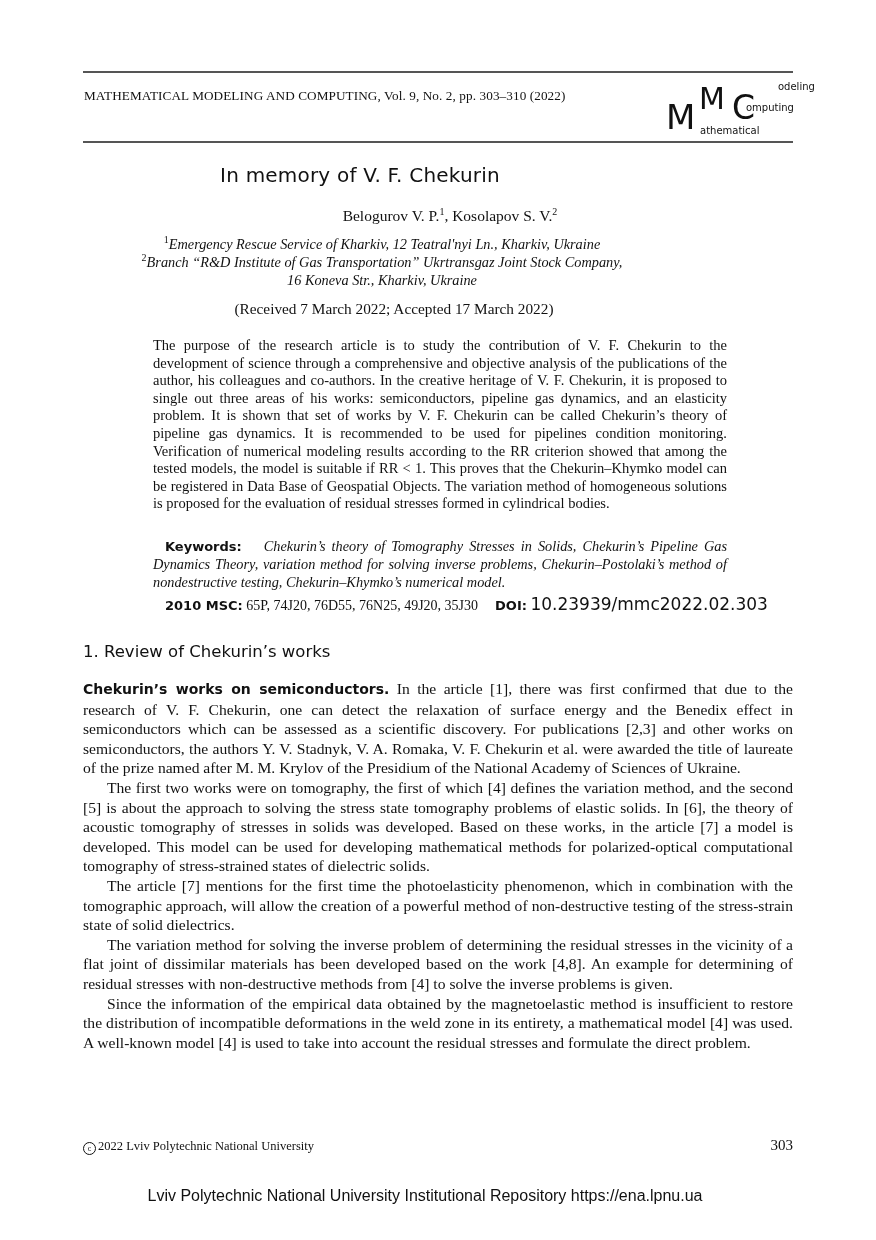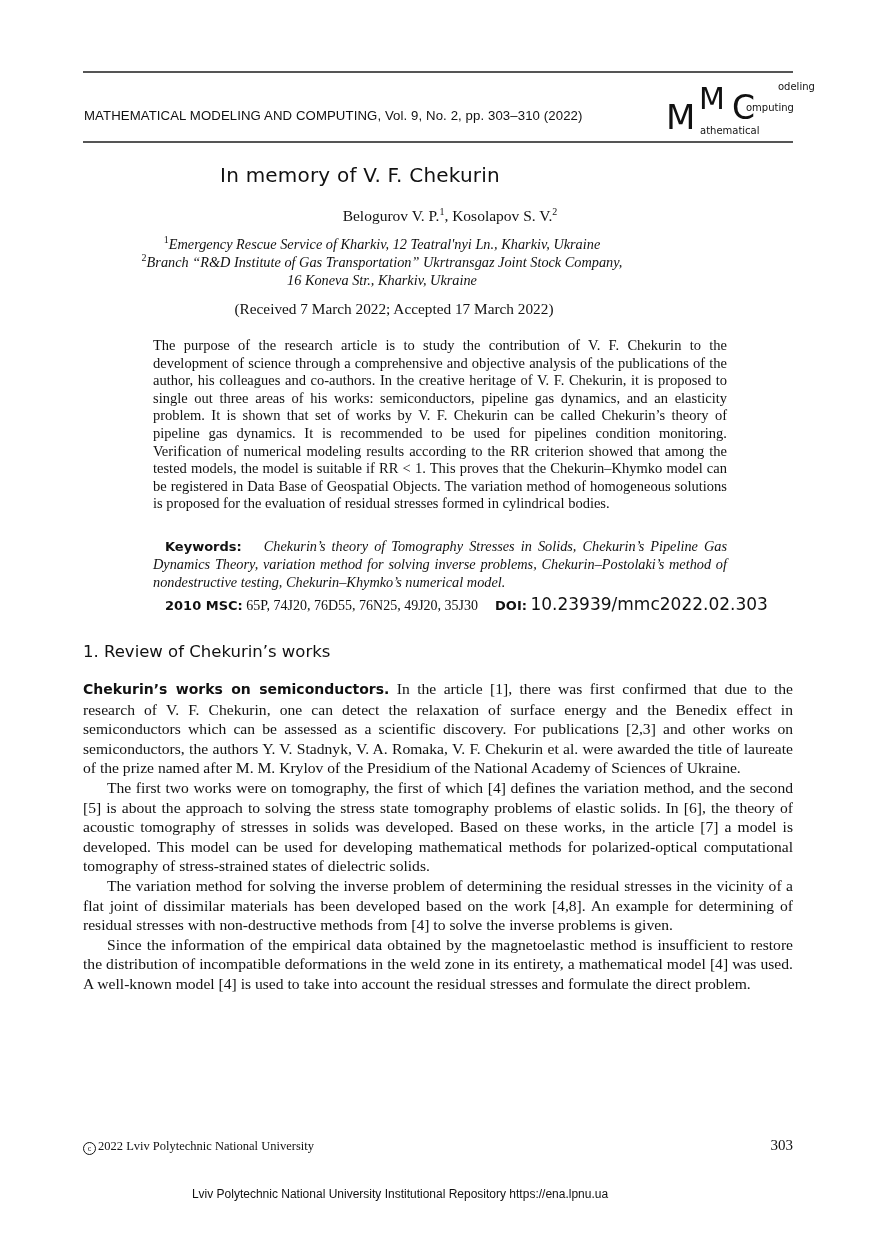--- a/index.html
+++ b/index.html
@@ -1,19 +1,19 @@
 <!DOCTYPE html>
 <html><head>
 <meta charset="utf-8">
 <style>
   html, body { margin:0; padding:0; background:#ffffff; }
   body { width:876px; height:1240px; position:relative; overflow:hidden; color:#111; font-family:"DejaVu Serif", serif; }
   .abs { position:absolute; }
   .rule { position:absolute; left:83px; width:710px; height:2px; background:#555; }
-  .header-journal { left:84px; top:108px; font-size:13.2px; letter-spacing:0.1px; font-family:Liberation Sans, sans-serif; font-stretch:condensed; color:#111; white-space:nowrap; }
+  .header-journal { left:84px; top:88px; font-size:13.2px; letter-spacing:0.1px; font-family:Liberation Serif, serif; font-stretch:condensed; color:#111; white-space:nowrap; }
   .logo { left:660px; top:78px; width:140px; height:62px; font-family:"DejaVu Sans", sans-serif; }
   .logo .bigM1 { position:absolute; left:6px; top:22px; font-size:34px; line-height:34px; }
   .logo .bigM2 { position:absolute; left:39px; top:6px; font-size:30px; line-height:30px; }
   .logo .bigC { position:absolute; left:72px; top:13px; font-size:33px; line-height:33px; }
   .logo .small { position:absolute; font-size:10px; line-height:10px; }
   .title { left:0; width:720px; top:163px; text-align:center; font-family:"DejaVu Sans", sans-serif; font-size:20px; font-weight:normal; letter-spacing:0.2px; }
   .authors { left:12px; width:876px; top:207px; text-align:center; font-family:"Liberation Serif", serif; font-size:15.5px; }
   .affil { left:0; width:764px; text-align:center; font-family:"Liberation Serif", serif; font-style:italic; font-size:14.3px; }
   .received { left:0; width:788px; top:300px; text-align:center; font-family:"Liberation Serif", serif; font-size:15.3px; }
   sup { font-size:10px; vertical-align:6px; line-height:0; font-style:normal; }
@@ -24,21 +24,21 @@
   .msc { left:165px; width:565px; top:594px; font-family:"Liberation Serif", serif; font-size:14px; white-space:nowrap; }
   .msc .lab { font-family:"DejaVu Sans", sans-serif; font-weight:bold; font-size:13px; }
   .msc .doi-val { font-family:"DejaVu Sans", sans-serif; font-size:17px; }
   .section { left:83px; top:642px; font-family:"DejaVu Sans", sans-serif; font-size:16.5px; }
   .body-text { left:83px; width:710px; top:679px; font-family:"Liberation Serif", serif; font-size:15.6px; line-height:19.6px; text-align:justify; }
   .body-text p { margin:0; text-indent:24px; }
   .body-text p.first { text-indent:0; }
   .para-head { font-family:"DejaVu Sans", sans-serif; font-weight:bold; font-size:14px; }
   .footer-copy { left:83px; top:1139px; font-family:"Liberation Serif", serif; font-size:12.5px; }
   .footer-page { right:83px; top:1137px; font-family:"Liberation Serif", serif; font-size:15px; }
-  .repo { left:0; width:800px; top:1187px; text-align:center; font-family:"Liberation Sans", sans-serif; font-size:12px; }
+  .repo { left:0; width:800px; top:1187px; text-align:center; font-family:"Liberation Sans", sans-serif; font-size:16px;padding-left:25px; }
   .copy-sym { display:inline-block; width:11px; height:11px; border:1px solid #111; border-radius:50%; font-size:8px; line-height:11px; text-align:center; vertical-align:-1px; margin-right:2px; }
 </style>
 </head>
 <body>
 
 <div class="rule" style="top:71px;"></div>
 <div class="abs header-journal">MATHEMATICAL MODELING AND COMPUTING,  Vol. 9, No. 2, pp. 303–310 (2022)</div>
 
 <div class="abs logo">
   <span class="bigM1">M</span>
@@ -82,20 +82,21 @@
   <span style="display:inline-block; width:10px;"></span>
   <span class="lab">DOI:</span>
   <span class="doi-val">10.23939/mmc2022.02.303</span>
 </div>
 
 <div class="abs section">1.  Review of Chekurin’s works</div>
 
 <div class="abs body-text">
   <p class="first"><span class="para-head">Chekurin’s works on semiconductors.</span><span> In the article [1], there was first confirmed that due to the research of V. F. Chekurin, one can detect the relaxation of surface energy and the Benedix effect in semiconductors which can be assessed as a scientific discovery. For publications [2,3] and other works on semiconductors, the authors Y. V. Stadnyk, V. A. Romaka, V. F. Chekurin et al. were awarded the title of laureate of the prize named after M. M. Krylov of the Presidium of the National Academy of Sciences of Ukraine.</span></p>
   <p>The first two works were on tomography, the first of which [4] defines the variation method, and the second [5] is about the approach to solving the stress state tomography problems of elastic solids. In [6], the theory of acoustic tomography of stresses in solids was developed. Based on these works, in the article [7] a model is developed. This model can be used for developing mathematical methods for polarized-optical computational tomography of stress-strained states of dielectric solids.</p>
+  <p>The article [7] mentions for the first time the photoelasticity phenomenon, which in combination with the tomographic approach, will allow the creation of a powerful method of non-destructive testing of the stress-strain state of solid dielectrics.</p>
   <p>The variation method for solving the inverse problem of determining the residual stresses in the vicinity of a flat joint of dissimilar materials has been developed based on the work [4,8]. An example for determining of residual stresses with non-destructive methods from [4] to solve the inverse problems is given.</p>
   <p>Since the information of the empirical data obtained by the magnetoelastic method is insufficient to restore the distribution of incompatible deformations in the weld zone in its entirety, a mathematical model [4] was used.  A well-known model [4] is used to take into account the residual stresses and formulate the direct problem.</p>
 </div>
 
 <div class="abs footer-copy">
   <span class="copy-sym">c</span><span>2022 Lviv Polytechnic National University</span>
 </div>
 <div class="abs footer-page">303</div>
 
 <div class="abs repo">Lviv Polytechnic National University Institutional Repository https://ena.lpnu.ua</div>

